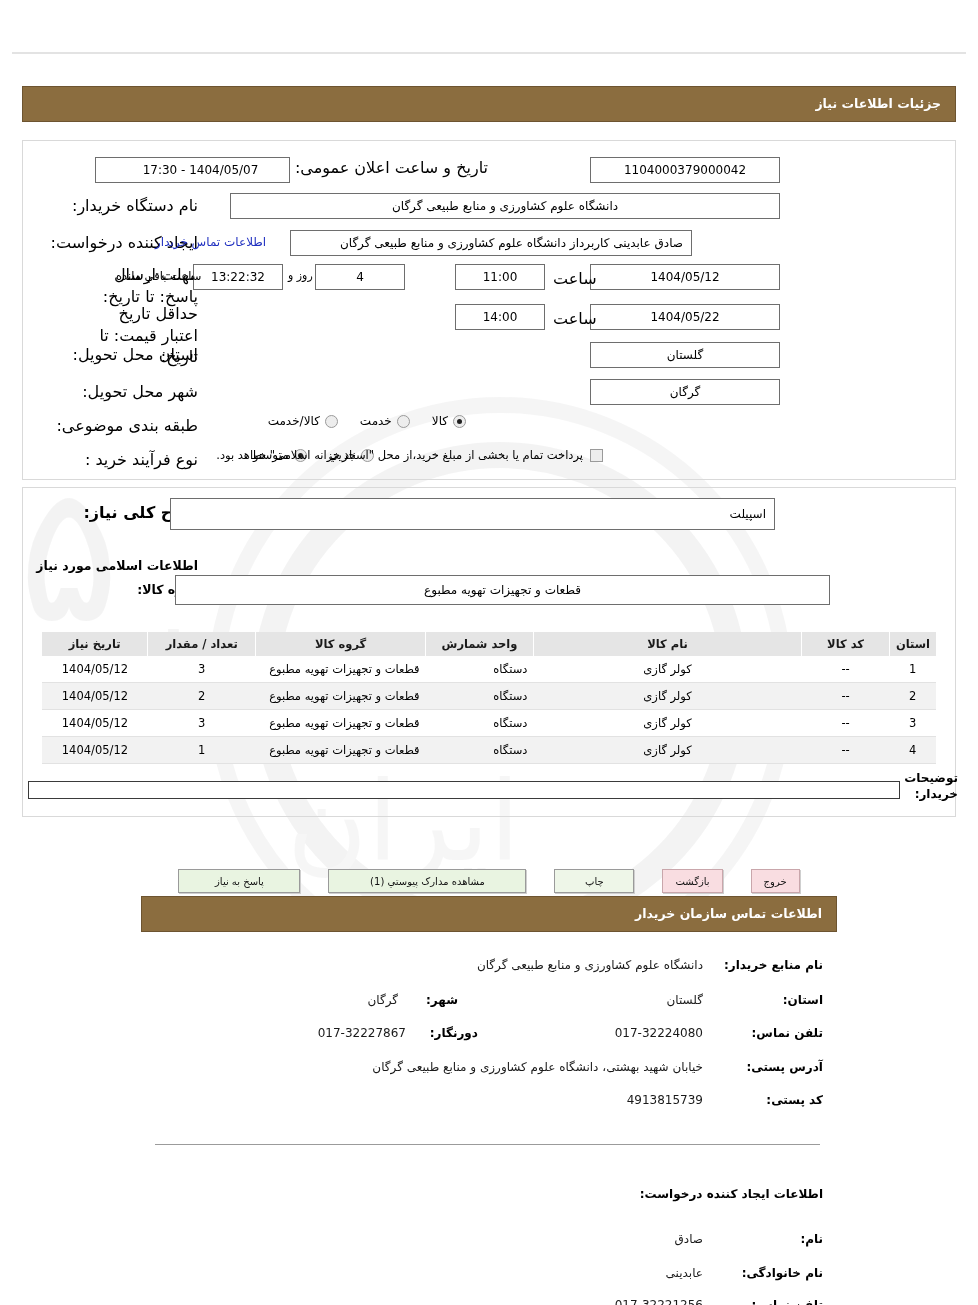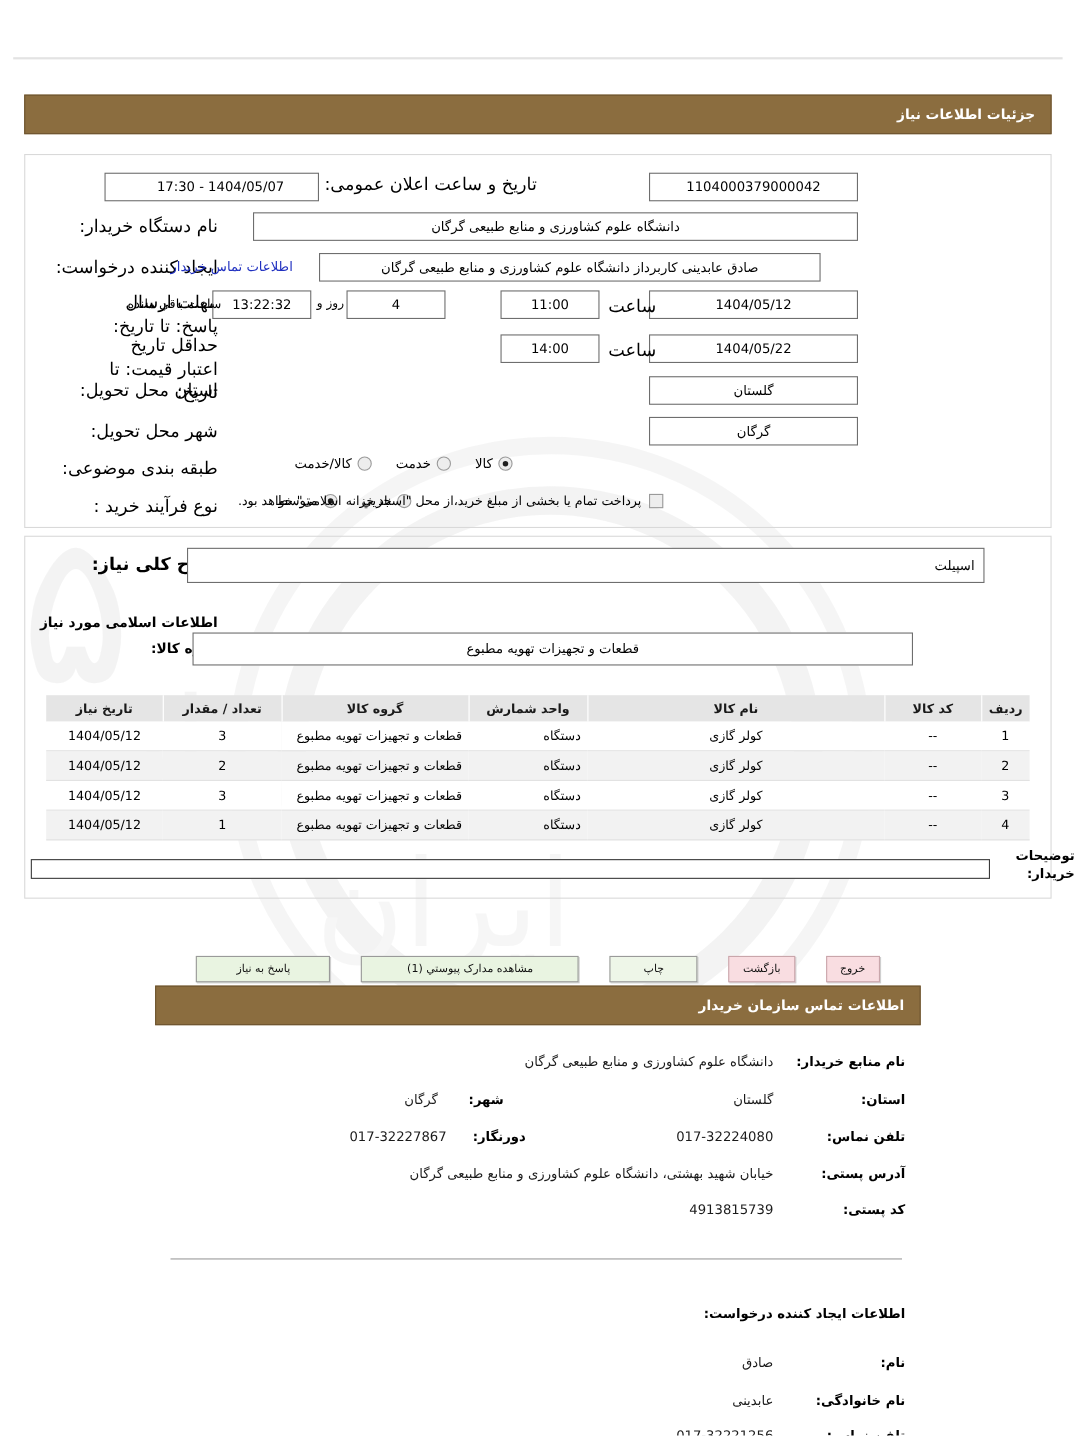--- a/index.html
+++ b/index.html
@@ -146,21 +146,21 @@
     border-bottom: 1px solid #e2e2e2;
     color: #000;
     white-space: nowrap;
   }
   table.items tbody tr:nth-child(odd)  td { background: #ffffff; }
   table.items tbody tr:nth-child(even) td { background: #f2f2f2; }
   .c-ltr { direction: ltr; }
 
   
   .notes-label {
-    position: absolute; right: 1px; top: 770px;
+    position: absolute; right: 20px; top: 770px;
     width: 70px; font-size: 12px; font-weight: bold; text-align: right;
     line-height: 1.35;
   }
   .notes-field {
     position: absolute; left: 28px; top: 781px; width: 872px; height: 18px;
     border: 1px solid #3a3a3a; background: #fff;
   }
 
   
   .btnbar {
@@ -233,21 +233,21 @@
   <div class="row" style="right:780px; top:196px;">
     <span class="lbl">نام دستگاه خریدار:</span>
   </div>
   <div class="field" style="position:absolute; left:230px; top:193px; width:550px; justify-content:center;">
     <span>دانشگاه علوم کشاورزی و منابع طبیعی گرگان</span>
   </div>
 
   <div class="row" style="right:780px; top:233px;">
     <span class="lbl">ایجاد کننده درخواست:</span>
   </div>
-  <div class="field" style="position:absolute; left:290px; top:230px; width:456px; justify-content:center;">
+  <div class="field" style="position:absolute; left:290px; top:230px; width:402px; justify-content:flex-start;">
     <span>صادق عابدینی کاربرداز دانشگاه علوم کشاورزی و منابع طبیعی گرگان</span>
   </div>
   <a class="link" style="position:absolute; left:155px; top:235px;">اطلاعات تماس خریدار</a>
 
   <div class="row" style="right:780px; top:264px; width:120px; display:block;">
     <span class="lbl" style="line-height:1.35; white-space:normal; display:block;">مهلت ارسال پاسخ: تا تاریخ:</span>
   </div>
   <div class="field center" style="position:absolute; left:590px; top:264px; width:190px;">
     <span>1404/05/12</span>
   </div>
@@ -323,40 +323,40 @@
   <div style="position:absolute; right:375px; top:448px; display:flex; align-items:center; gap:7px;">
     <span class="checkbox"></span>
     <span class="small-note">پرداخت تمام یا بخشی از مبلغ خرید،از محل "اسناد خزانه اسلامی" خواهد بود.</span>
   </div>
 
   <div class="panel panel-goods"></div>
 
   <div class="row" style="right:780px; top:503px;">
     <span class="lbl lbl-b">شرح کلی نیاز:</span>
   </div>
-  <div class="field" style="position:absolute; left:170px; top:498px; width:725px; height:32px;">
+  <div class="field" style="position:absolute; left:170px; top:498px; width:605px; height:32px;">
     <span>اسپیلت</span>
   </div>
 
   <div style="position:absolute; right:780px; top:555px;">
     <span class="lbl lbl-b" style="font-size:12.5px;">اطلاعات اسلامی مورد نياز</span>
   </div>
 
   <div class="row" style="right:780px; top:582px;">
     <span class="lbl lbl-b" style="font-size:12.5px;">گروه کالا:</span>
   </div>
   <div class="field" style="position:absolute; left:175px; top:575px; width:655px; height:30px; justify-content:center;">
     <span>قطعات و تجهیزات تهویه مطبوع</span>
   </div>
 
   <div class="tbl-wrap">
     <table class="items">
       <thead>
         <tr>
-          <th style="width:44px;">ردیف</th>
+          <th style="width:44px;">استان</th>
           <th style="width:88px;">کد کالا</th>
           <th style="width:270px;">نام کالا</th>
           <th style="width:108px;">واحد شمارش</th>
           <th style="width:170px;">گروه کالا</th>
           <th style="width:108px;">تعداد / مقدار</th>
           <th style="width:106px;">تاریخ نیاز</th>
         </tr>
       </thead>
       <tbody>
         <tr>

